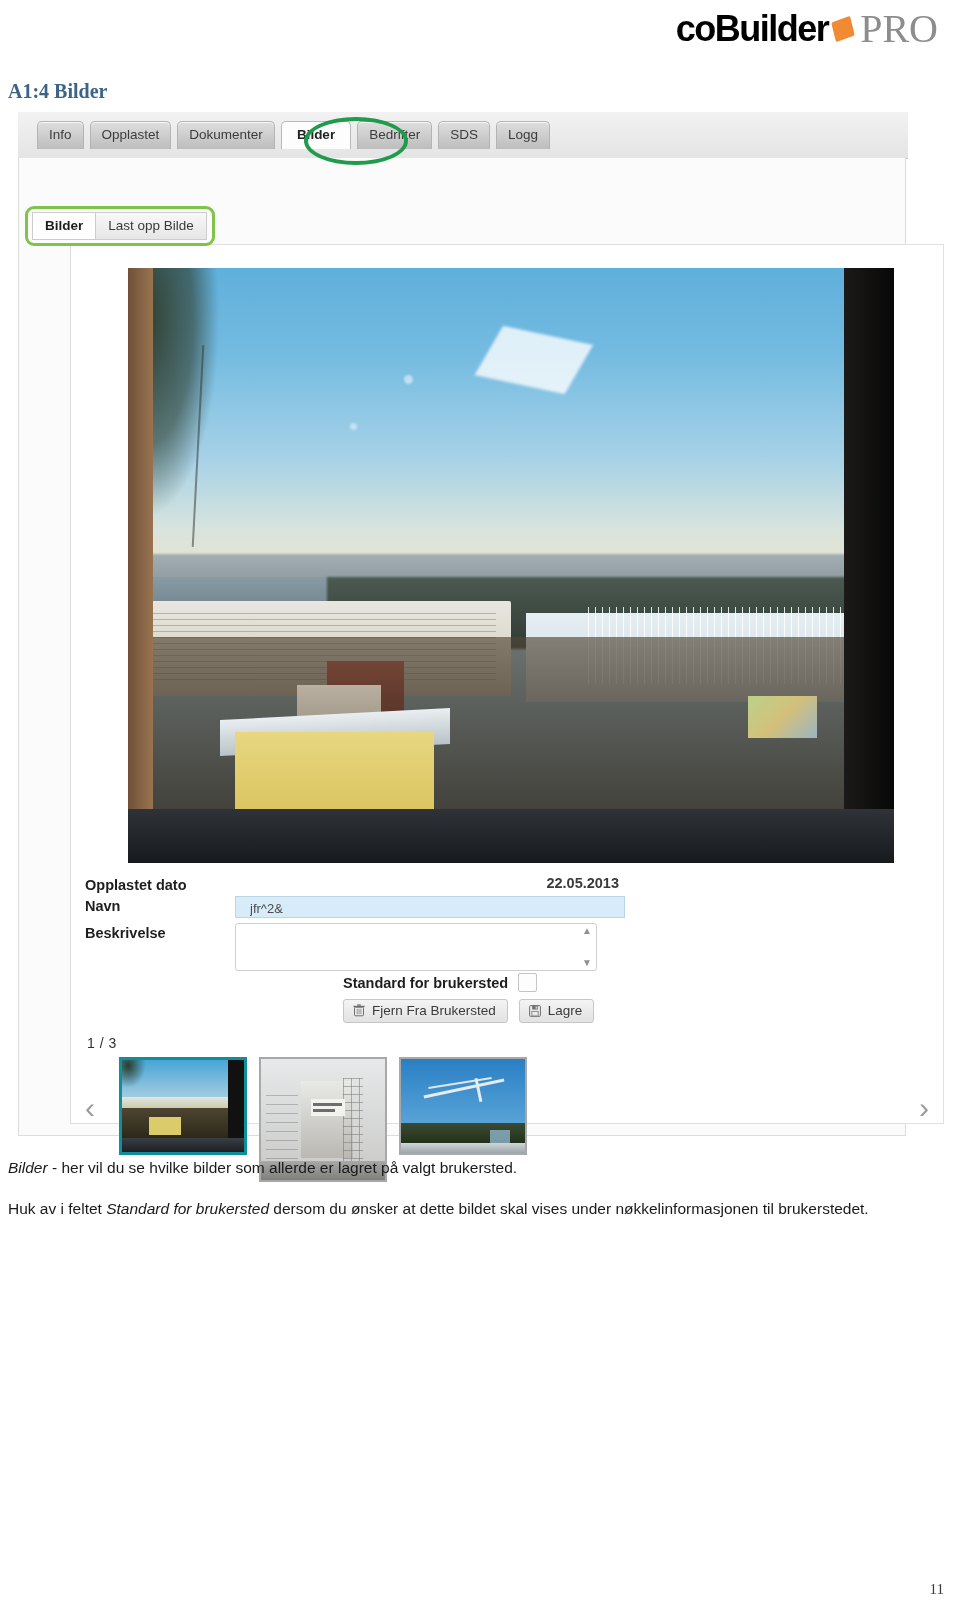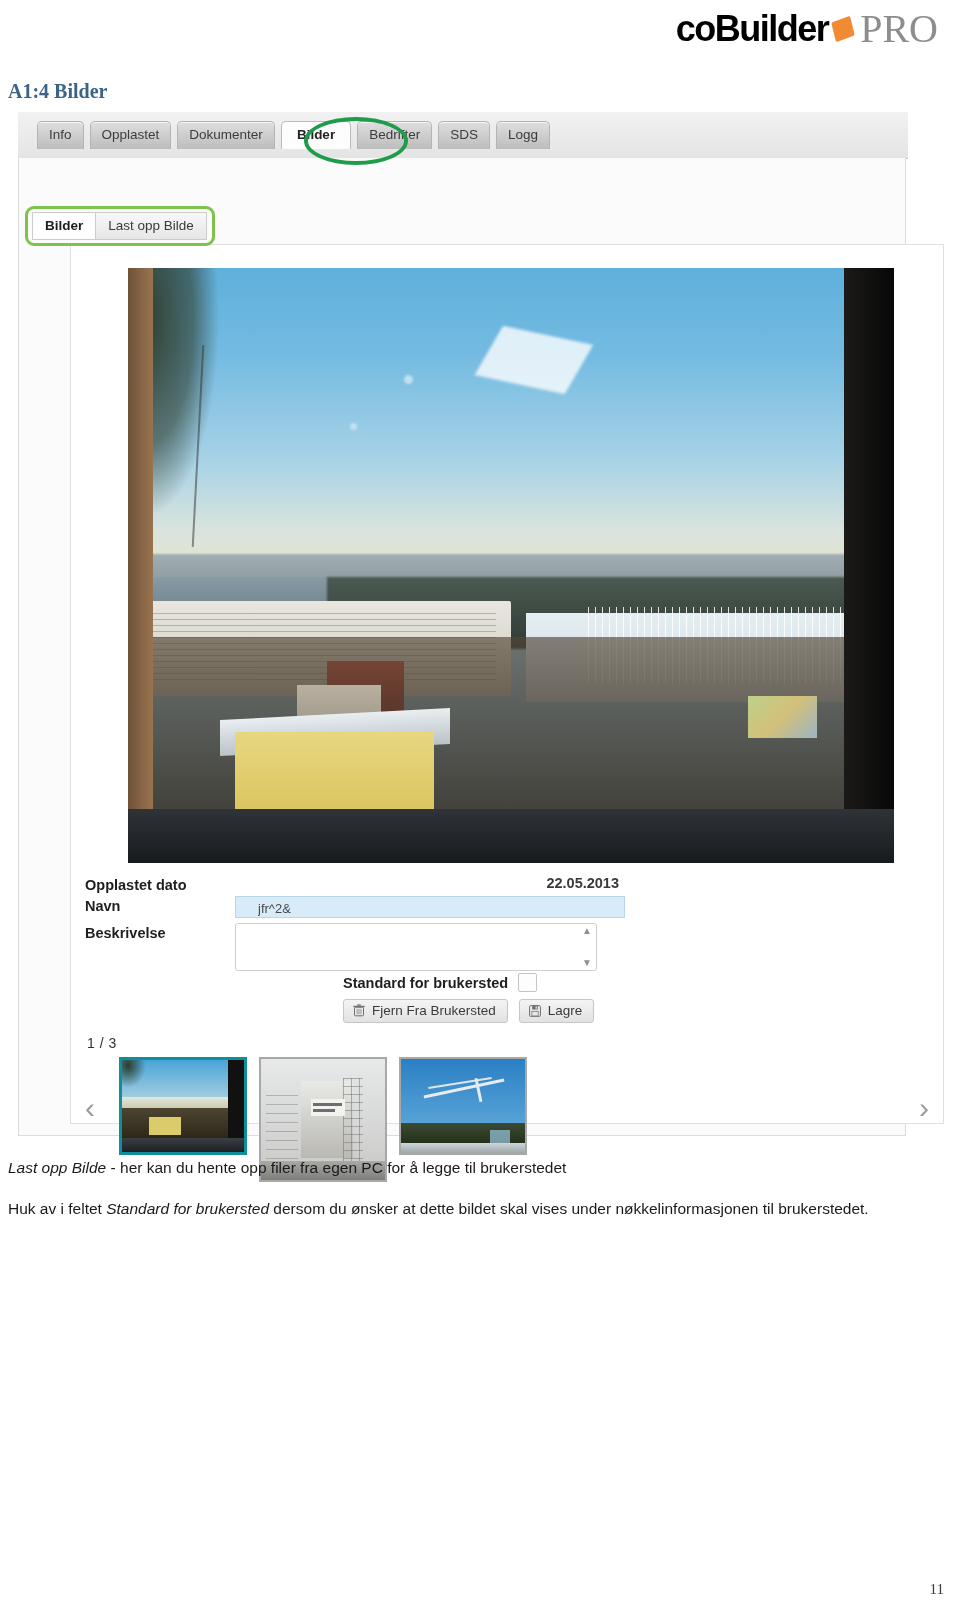--- a/index.html
+++ b/index.html
@@ -305,21 +305,21 @@
     color: #3a3a3a;
     padding-right: 6px;
   }
   .finput {
     width: 406px;
     height: 22px;
     background: #d7ecf8;
     border: 1px solid #b9d6e6;
     font-size: 13px;
     color: #4a4a4a;
-    padding: 2px 0 0 22px;
+    padding: 2px 0 0 14px;
     box-sizing: border-box;
     font-family: "Liberation Sans", sans-serif;
   }
   .ftextarea-wrap {
     position: relative;
     width: 362px;
     height: 48px;
   }
   .ftextarea {
     width: 100%;
@@ -649,21 +649,21 @@
           </div>
         </div>
       </div>
 
     </div>
   </div>
 </div>
 
 <div class="caption">
   <p>
-    <span class="cap-em">Last opp Bilde</span><span> - her kan du hente opp filer fra egen PC  for å legge til brukerstedet</span>
+    <span class="cap-em">Bilder</span><span> - her vil du se hvilke bilder som allerde er lagret på valgt brukersted.</span>
   </p>
   <div class="gap"></div>
   <p>
     <span>Huk av i feltet </span><span class="cap-em">Standard for brukersted</span><span> dersom du ønsker at dette bildet skal vises under nøkkelinformasjonen til brukerstedet.</span>
   </p>
 </div>
 
 <div class="page-number">11</div>
 
 </body></html>

